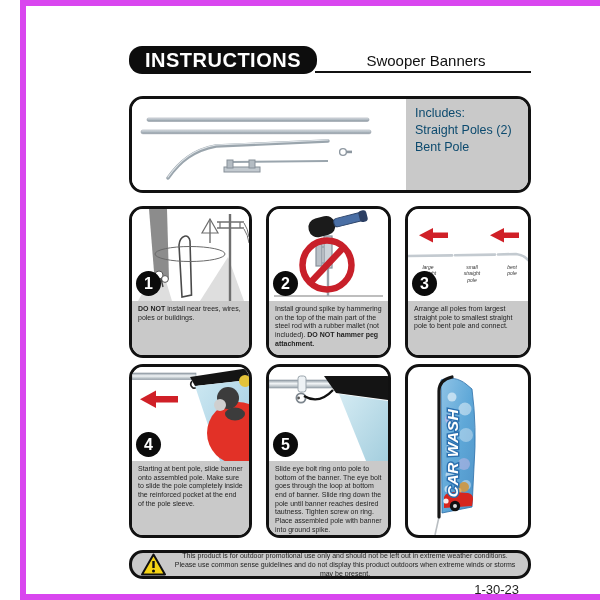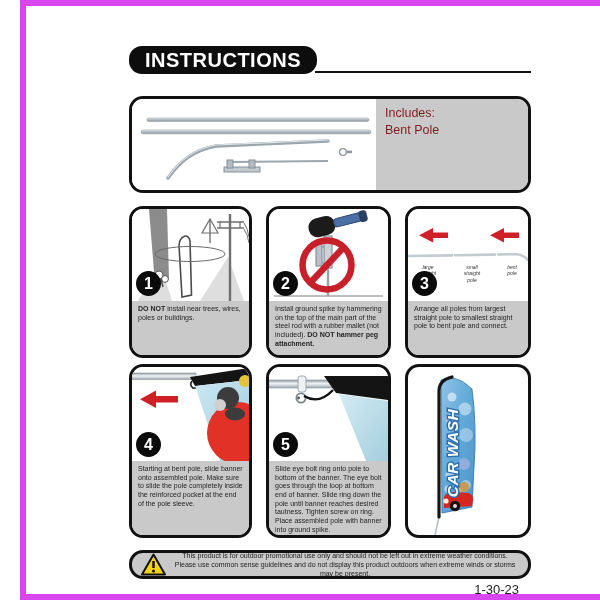--- a/index.html
+++ b/index.html
@@ -21,22 +21,22 @@
   .hdr-rule{position:absolute;left:289px;top:65px;width:216px;height:2px;background:#111;}
   
   .panel{
     position:absolute;box-sizing:border-box;border:3px solid #111;border-radius:14px;
     background:#fff;overflow:hidden;
   }
   
   #includes{left:103px;top:90px;width:402px;height:97px;display:flex;}
   #includes .illus{position:relative;flex:1;background:#fff;}
   #includes .inc-text{
-    width:152px;background:#c9c9c9;padding:6px 4px 0 9px;box-sizing:border-box;
-    font-size:12.5px;line-height:1.34;color:#7f1d1d;
+    width:122px;background:#c9c9c9;padding:6px 4px 0 9px;box-sizing:border-box;
+    font-size:12.5px;line-height:1.34;color:#0c4a6e;
   }
   
   .step .illus{position:absolute;left:0;top:0;right:0;background:#fff;}
   .step .caption{
     position:absolute;left:0;right:0;bottom:0;background:#c9c9c9;
     padding:4px 5px 0 6px;font-size:7px;line-height:1.24;color:#1f1f1f;
   }
   .step .caption .b{font-weight:bold;}
   .num{
     position:absolute;left:4px;width:25px;height:25px;border-radius:50%;background:#0b0b0b;
@@ -73,20 +73,21 @@
   svg{display:block;}
 </style>
 </head>
 <body>
 
 <div id="page">
 
   <div class="hdr-pill">
     <span>INSTRUCTIONS</span>
   </div>
+  <div class="hdr-sub">Swooper Banners</div>
   <div class="hdr-rule"></div>
 
   <div class="panel" id="includes">
     <div class="illus">
       <svg width="241" height="91" viewBox="0 0 241 91">
         <defs>
           <linearGradient id="poleg" x1="0" y1="0" x2="0" y2="1">
             <stop offset="0" stop-color="#e8ecef"></stop>
               <stop offset=".5" stop-color="#aeb8c0"></stop>
               <stop offset="1" stop-color="#8f9aa3"></stop>
@@ -109,20 +110,21 @@
           <rect x="117" y="61" width="6" height="8" fill="#b4bcc3" stroke="#868f98" stroke-width="1"></rect>
         </g>
         <g>
           <circle cx="211" cy="53" r="3.4" fill="none" stroke="#8d97a0" stroke-width="1.4"></circle>
           <rect x="215" y="51.6" width="5" height="2.6" fill="#8d97a0"></rect>
         </g>
       </svg>
     </div>
     <div class="inc-text">
       <div>Includes:</div>
+      <div>Straight Poles (2)</div>
       <div>Bent Pole</div>
     </div>
   </div>
 
   <div class="panel step row2" id="step1">
     <div class="illus">
       <svg width="117" height="92" viewBox="0 0 117 92">
         <polygon points="6,92 40,92 28,52" fill="#dedede"></polygon>
         <polygon points="68,92 112,92 96,48" fill="#dedede"></polygon>
         <g>

